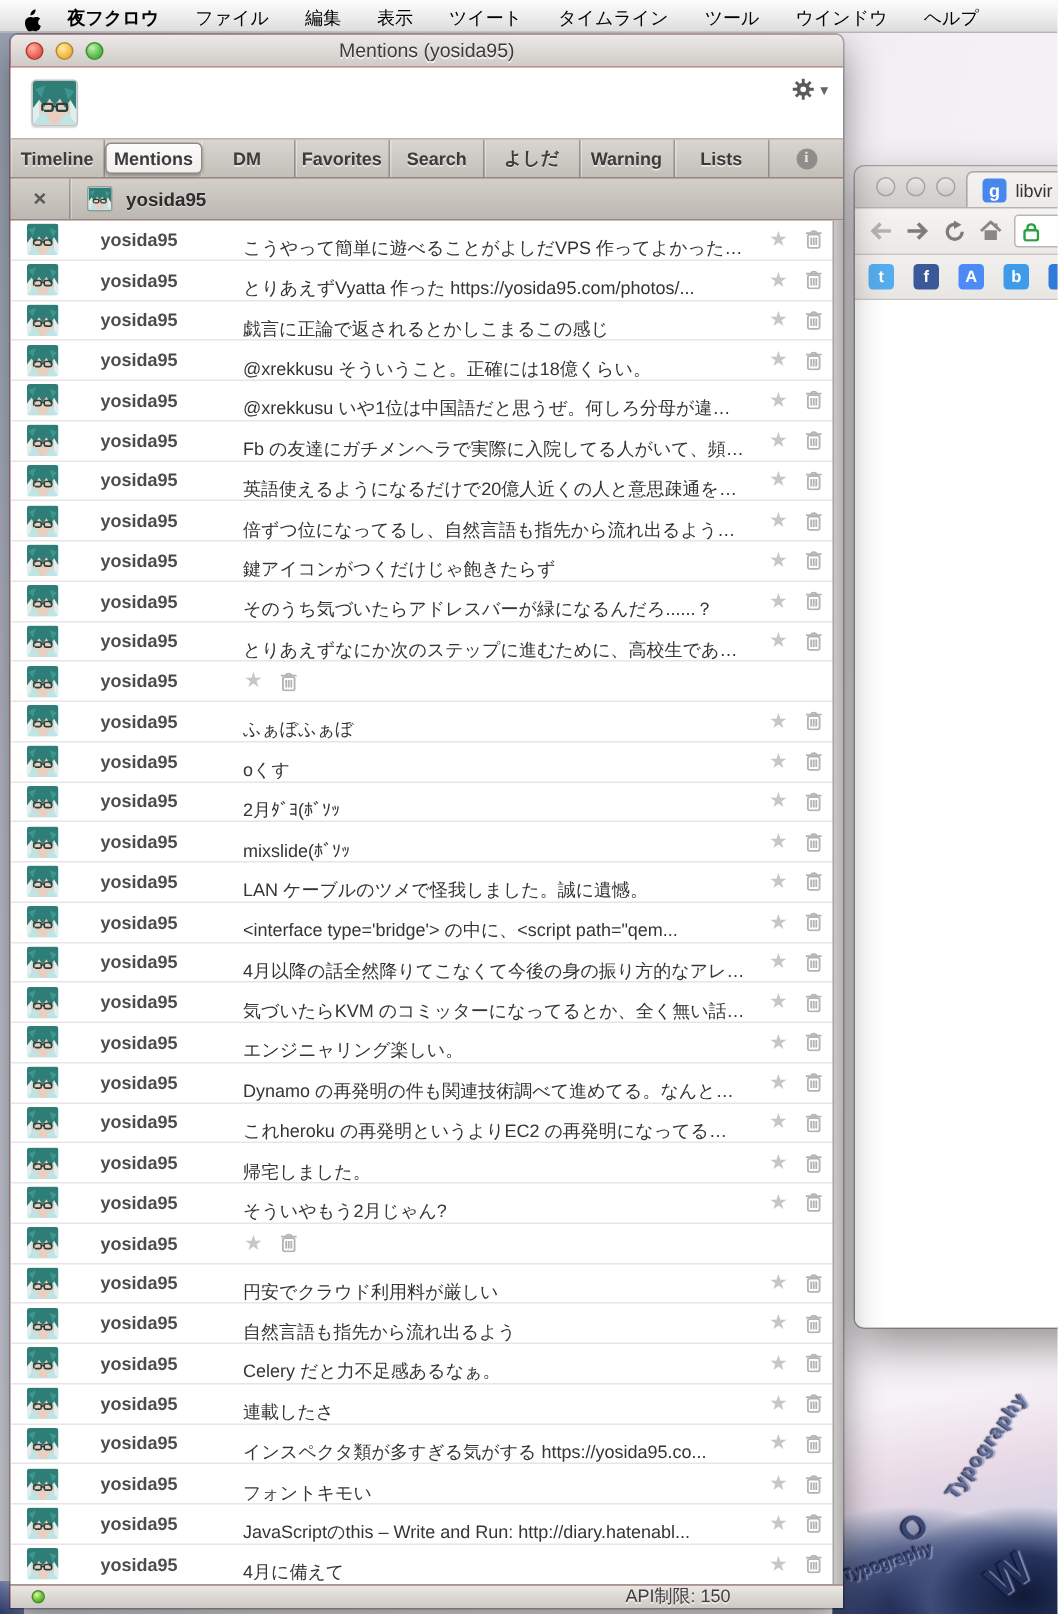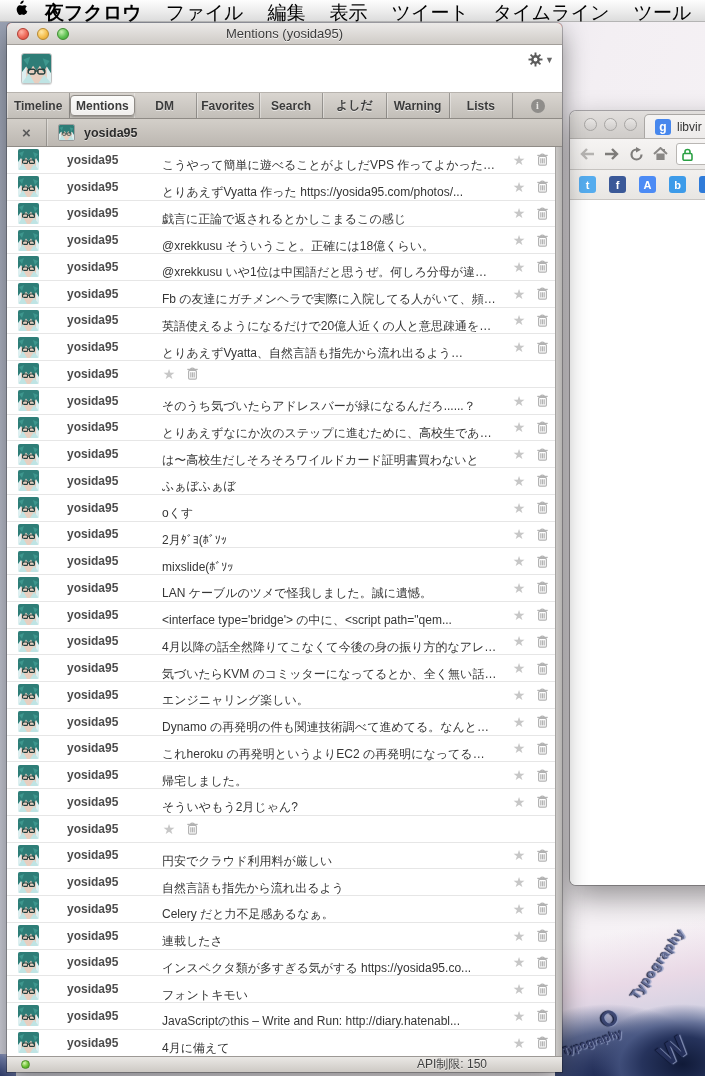--- a/index.html
+++ b/index.html
@@ -21,21 +21,21 @@
   .wall-art .g1 { right:6px; top:120px; transform:rotate(-55deg); font-size:13px; letter-spacing:1px; color:#55608c; }
   .wall-art .g2 { left:6px; bottom:28px; transform:rotate(-18deg); font-size:11px; color:#394ager; color:#39426e; }
   .wall-art .g3 { right:18px; bottom:8px; transform:rotate(-35deg); font-size:30px; color:#26315c; }
   .wall-art .g4 { left:46px; bottom:44px; transform:rotate(-40deg); font-size:22px; color:#323d6a; }
   .wall-corner { position:absolute; left:0; bottom:0; width:16px; height:22px;
     background:linear-gradient(40deg,#2e3c6e 0%,#7c8ab8 60%,rgba(230,230,240,0) 100%); z-index:1; }
 
   
   .menubar { position:absolute; left:0; top:0; width:705px; height:22px; z-index:5;
     background:linear-gradient(#fdfdfd,#ececec 55%,#dcdcdc); border-bottom:1px solid #b4b4b4;
-    display:flex; align-items:flex-start; color:#000; font-size:19px; }
+    display:flex; align-items:flex-end; color:#000; font-size:12px; }
   .menubar .apple { padding:0 9px 0 15px; display:flex; align-items:center; }
   .menubar .mi { padding:0 12px; white-space:nowrap; }
   .menubar .mi:first-of-type { font-weight:bold; padding-left:8px; }
 
   
   .appwin { position:absolute; left:7px; top:23px; width:555px; height:1049px; z-index:4;
     border-radius:5px 5px 0 0; box-shadow:0 10px 26px rgba(0,0,0,.45), 0 0 0 1px rgba(0,0,0,.25);
     display:flex; flex-direction:column; background:#ef4444; }
   .titlebar { height:22px; flex:none; border-radius:5px 5px 0 0;
     background:linear-gradient(#eceae8,#cfcbc7); border-bottom:1px solid #a29e99;
@@ -483,52 +483,53 @@
     <polygon points="1,4 6,2 4,8" fill="#3e978e"></polygon>
     <polygon points="20,5 15,3 17,9" fill="#3e978e"></polygon>
     <rect x="4.5" y="11" width="5" height="3.4" rx="1" fill="none" stroke="#27413f" stroke-width="1.1"></rect>
     <rect x="11.5" y="11" width="5" height="3.4" rx="1" fill="none" stroke="#27413f" stroke-width="1.1"></rect>
     <line x1="9.5" y1="12.3" x2="11.5" y2="12.3" stroke="#27413f" stroke-width="1"></line>
     <polygon points="0,21 5,14 9,21" fill="#bfe4e4"></polygon>
     <polygon points="21,21 16,15 12,21" fill="#bfe4e4"></polygon>
   </svg>
 </span>
     <span class="row-user">yosida95</span>
-    <span class="row-text">とりあえずVyatta、自然言語も指先から流れ出るよう…</span>
-    <span class="row-star">★</span>
-    <span class="row-trash">
-      <svg width="11" height="13" viewBox="0 0 11 13">
-        <g stroke="#b3b3b3" fill="none" stroke-width="1.2">
-          <rect x="1.6" y="3.4" width="7.8" height="8.8" rx="1.2"></rect>
-          <line x1="0.3" y1="2.4" x2="10.7" y2="2.4"></line>
-          <path d="M3.7 2.2 C3.7 0.7 7.3 0.7 7.3 2.2"></path>
-          <line x1="3.8" y1="5.3" x2="3.8" y2="10.4"></line>
-          <line x1="5.5" y1="5.3" x2="5.5" y2="10.4"></line>
-          <line x1="7.2" y1="5.3" x2="7.2" y2="10.4"></line>
-        </g>
-      </svg>
-    </span>
-  </div>
-
-  <div class="row">
-    <span class="row-avatar">
-  <svg viewBox="0 0 21 21" preserveAspectRatio="none">
-    <rect x="0" y="0" width="21" height="21" fill="#ddeff0"></rect>
-    <rect x="3" y="8" width="15" height="13" fill="#e8cfc0"></rect>
-    <polygon points="0,0 21,0 21,14 18,9 15.5,13 13,8.5 10.5,12 8,8.5 5.5,12.5 3,9 0,13" fill="#2e7d77"></polygon>
-    <polygon points="1,4 6,2 4,8" fill="#3e978e"></polygon>
-    <polygon points="20,5 15,3 17,9" fill="#3e978e"></polygon>
-    <rect x="4.5" y="11" width="5" height="3.4" rx="1" fill="none" stroke="#27413f" stroke-width="1.1"></rect>
-    <rect x="11.5" y="11" width="5" height="3.4" rx="1" fill="none" stroke="#27413f" stroke-width="1.1"></rect>
-    <line x1="9.5" y1="12.3" x2="11.5" y2="12.3" stroke="#27413f" stroke-width="1"></line>
-    <polygon points="0,21 5,14 9,21" fill="#bfe4e4"></polygon>
-    <polygon points="21,21 16,15 12,21" fill="#bfe4e4"></polygon>
-  </svg>
-</span>
-    <span class="row-user">yosida95</span>
+    <span class="row-text">倍ずつ位になってるし、自然言語も指先から流れ出るよう…</span>
+    <span class="row-star">★</span>
+    <span class="row-trash">
+      <svg width="11" height="13" viewBox="0 0 11 13">
+        <g stroke="#b3b3b3" fill="none" stroke-width="1.2">
+          <rect x="1.6" y="3.4" width="7.8" height="8.8" rx="1.2"></rect>
+          <line x1="0.3" y1="2.4" x2="10.7" y2="2.4"></line>
+          <path d="M3.7 2.2 C3.7 0.7 7.3 0.7 7.3 2.2"></path>
+          <line x1="3.8" y1="5.3" x2="3.8" y2="10.4"></line>
+          <line x1="5.5" y1="5.3" x2="5.5" y2="10.4"></line>
+          <line x1="7.2" y1="5.3" x2="7.2" y2="10.4"></line>
+        </g>
+      </svg>
+    </span>
+  </div>
+
+  <div class="row">
+    <span class="row-avatar">
+  <svg viewBox="0 0 21 21" preserveAspectRatio="none">
+    <rect x="0" y="0" width="21" height="21" fill="#ddeff0"></rect>
+    <rect x="3" y="8" width="15" height="13" fill="#e8cfc0"></rect>
+    <polygon points="0,0 21,0 21,14 18,9 15.5,13 13,8.5 10.5,12 8,8.5 5.5,12.5 3,9 0,13" fill="#2e7d77"></polygon>
+    <polygon points="1,4 6,2 4,8" fill="#3e978e"></polygon>
+    <polygon points="20,5 15,3 17,9" fill="#3e978e"></polygon>
+    <rect x="4.5" y="11" width="5" height="3.4" rx="1" fill="none" stroke="#27413f" stroke-width="1.1"></rect>
+    <rect x="11.5" y="11" width="5" height="3.4" rx="1" fill="none" stroke="#27413f" stroke-width="1.1"></rect>
+    <line x1="9.5" y1="12.3" x2="11.5" y2="12.3" stroke="#27413f" stroke-width="1"></line>
+    <polygon points="0,21 5,14 9,21" fill="#bfe4e4"></polygon>
+    <polygon points="21,21 16,15 12,21" fill="#bfe4e4"></polygon>
+  </svg>
+</span>
+    <span class="row-user">yosida95</span>
+    <span class="row-text">鍵アイコンがつくだけじゃ飽きたらず</span>
     <span class="row-star">★</span>
     <span class="row-trash">
       <svg width="11" height="13" viewBox="0 0 11 13">
         <g stroke="#b3b3b3" fill="none" stroke-width="1.2">
           <rect x="1.6" y="3.4" width="7.8" height="8.8" rx="1.2"></rect>
           <line x1="0.3" y1="2.4" x2="10.7" y2="2.4"></line>
           <path d="M3.7 2.2 C3.7 0.7 7.3 0.7 7.3 2.2"></path>
           <line x1="3.8" y1="5.3" x2="3.8" y2="10.4"></line>
           <line x1="5.5" y1="5.3" x2="5.5" y2="10.4"></line>
           <line x1="7.2" y1="5.3" x2="7.2" y2="10.4"></line>
@@ -610,21 +611,20 @@
     <polygon points="1,4 6,2 4,8" fill="#3e978e"></polygon>
     <polygon points="20,5 15,3 17,9" fill="#3e978e"></polygon>
     <rect x="4.5" y="11" width="5" height="3.4" rx="1" fill="none" stroke="#27413f" stroke-width="1.1"></rect>
     <rect x="11.5" y="11" width="5" height="3.4" rx="1" fill="none" stroke="#27413f" stroke-width="1.1"></rect>
     <line x1="9.5" y1="12.3" x2="11.5" y2="12.3" stroke="#27413f" stroke-width="1"></line>
     <polygon points="0,21 5,14 9,21" fill="#bfe4e4"></polygon>
     <polygon points="21,21 16,15 12,21" fill="#bfe4e4"></polygon>
   </svg>
 </span>
     <span class="row-user">yosida95</span>
-    <span class="row-text">は〜高校生だしそろそろワイルドカード証明書買わないと</span>
     <span class="row-star">★</span>
     <span class="row-trash">
       <svg width="11" height="13" viewBox="0 0 11 13">
         <g stroke="#b3b3b3" fill="none" stroke-width="1.2">
           <rect x="1.6" y="3.4" width="7.8" height="8.8" rx="1.2"></rect>
           <line x1="0.3" y1="2.4" x2="10.7" y2="2.4"></line>
           <path d="M3.7 2.2 C3.7 0.7 7.3 0.7 7.3 2.2"></path>
           <line x1="3.8" y1="5.3" x2="3.8" y2="10.4"></line>
           <line x1="5.5" y1="5.3" x2="5.5" y2="10.4"></line>
           <line x1="7.2" y1="5.3" x2="7.2" y2="10.4"></line>

